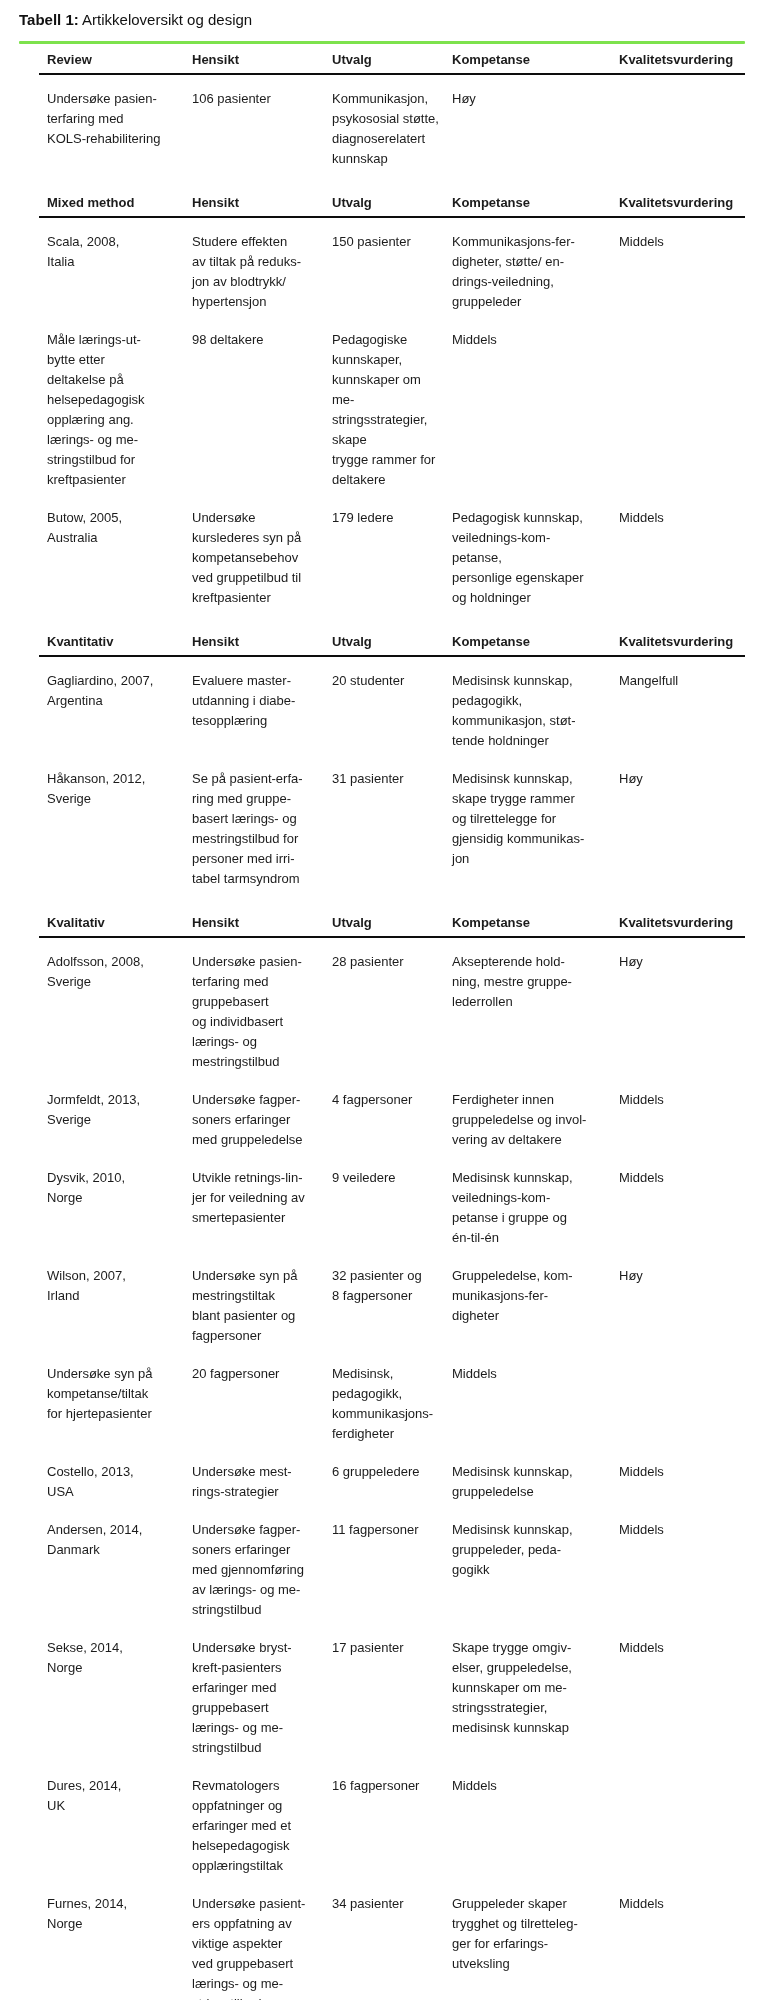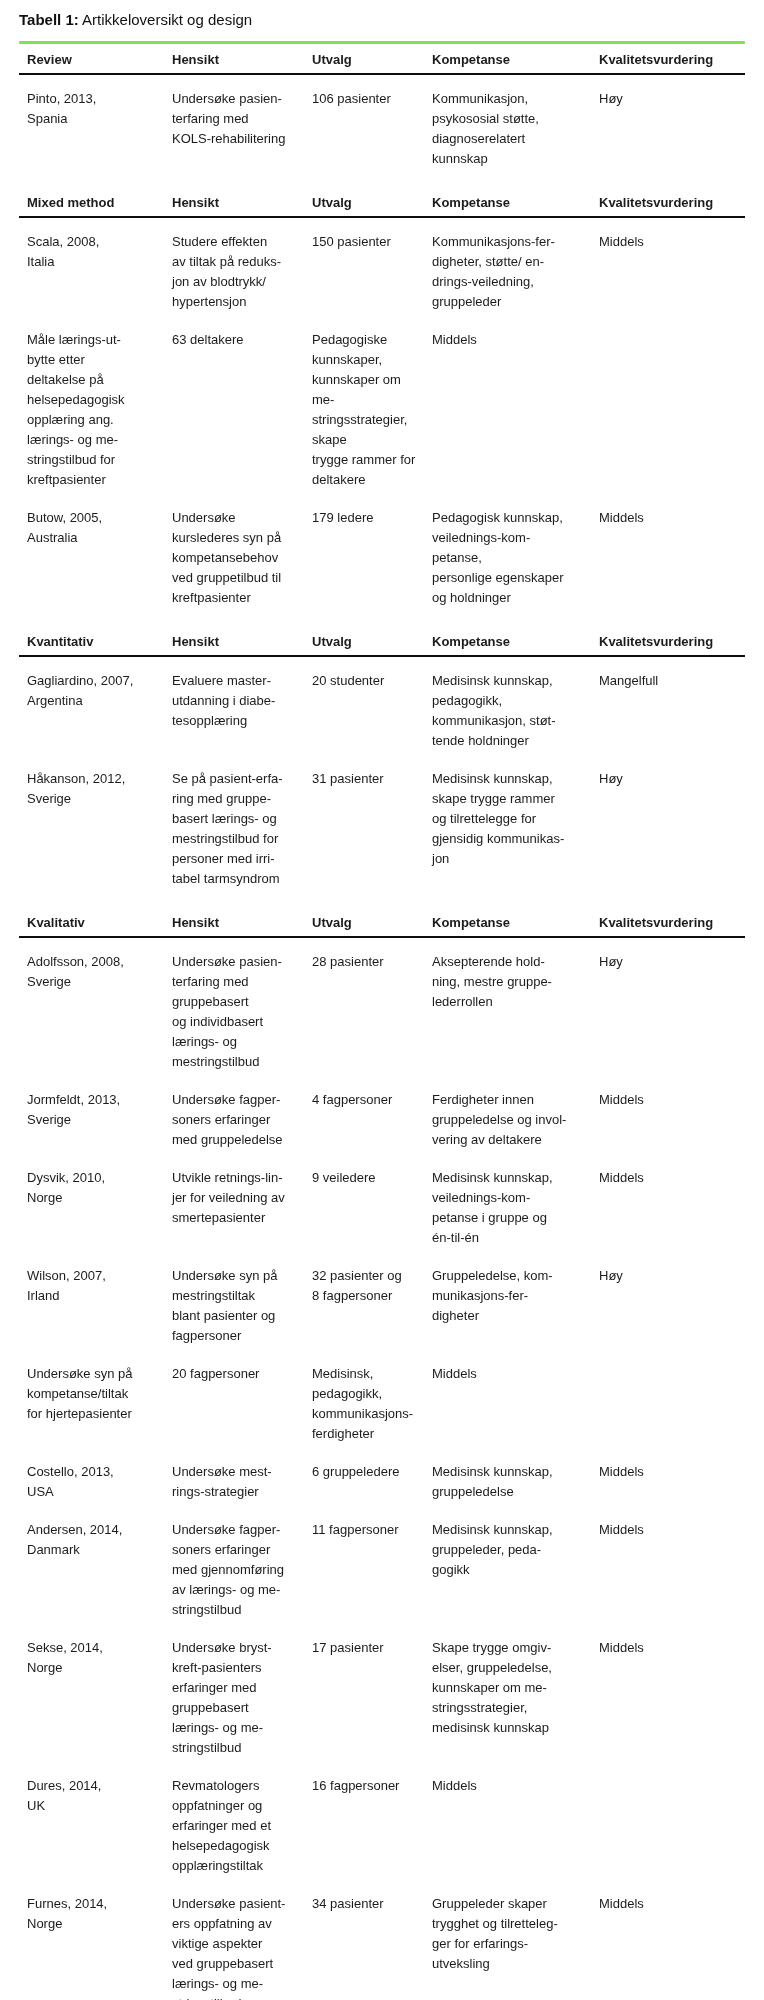--- a/index.html
+++ b/index.html
@@ -24,21 +24,21 @@
     color: #111;
   }
   .caption .b { font-weight: bold; margin-top: 40px; }
   .rule-green {
     height: 3px;
     background: var(--accent, #7de24d);
     border-radius: 1px;
   }
   .rule-top { margin-top: 11px; }
 
-  .tsection { margin-top: 24px; }
+  .tsection { margin-top: 24px; margin-left: 20px; }
   .tsection:first-of-type { margin-top: 6px; }
 
   .trow {
     display: grid;
     grid-template-columns: 145px 140px 120px 167px 1fr;
     padding-left: 8px;
     font-size: 13px;
     line-height: 20px;
   }
   .thead {
@@ -62,22 +62,20 @@
   <div id="table-root">
       <section class="tsection">
         <div class="trow thead">
           <div class="tcell th">Review</div>
           <div class="tcell th">Hensikt</div>
           <div class="tcell th">Utvalg</div>
           <div class="tcell th">Kompetanse</div>
           <div class="tcell th">Kvalitetsvurdering</div>
         </div>
         <div class="trow tdata">
-          <div class="tcell">Pinto, 2013,
-Spania</div>
           <div class="tcell">Undersøke pasien-
 terfaring med
 KOLS-rehabilitering</div>
           <div class="tcell">106 pasienter</div>
           <div class="tcell">Kommunikasjon,
 psykososial støtte,
 diagnoserelatert
 kunnskap</div>
           <div class="tcell">Høy</div>
         </div>
@@ -106,21 +104,21 @@
         </div>
         <div class="trow tdata">
           <div class="tcell">Måle lærings-ut-
 bytte etter
 deltakelse på
 helsepedagogisk
 opplæring ang.
 lærings- og me-
 stringstilbud for
 kreftpasienter</div>
-          <div class="tcell">63 deltakere</div>
+          <div class="tcell">98 deltakere</div>
           <div class="tcell">Pedagogiske
 kunnskaper,
 kunnskaper om me-
 stringsstrategier, skape
 trygge rammer for
 deltakere</div>
           <div class="tcell">Middels</div>
         </div>
         <div class="trow tdata">
           <div class="tcell">Butow, 2005,

